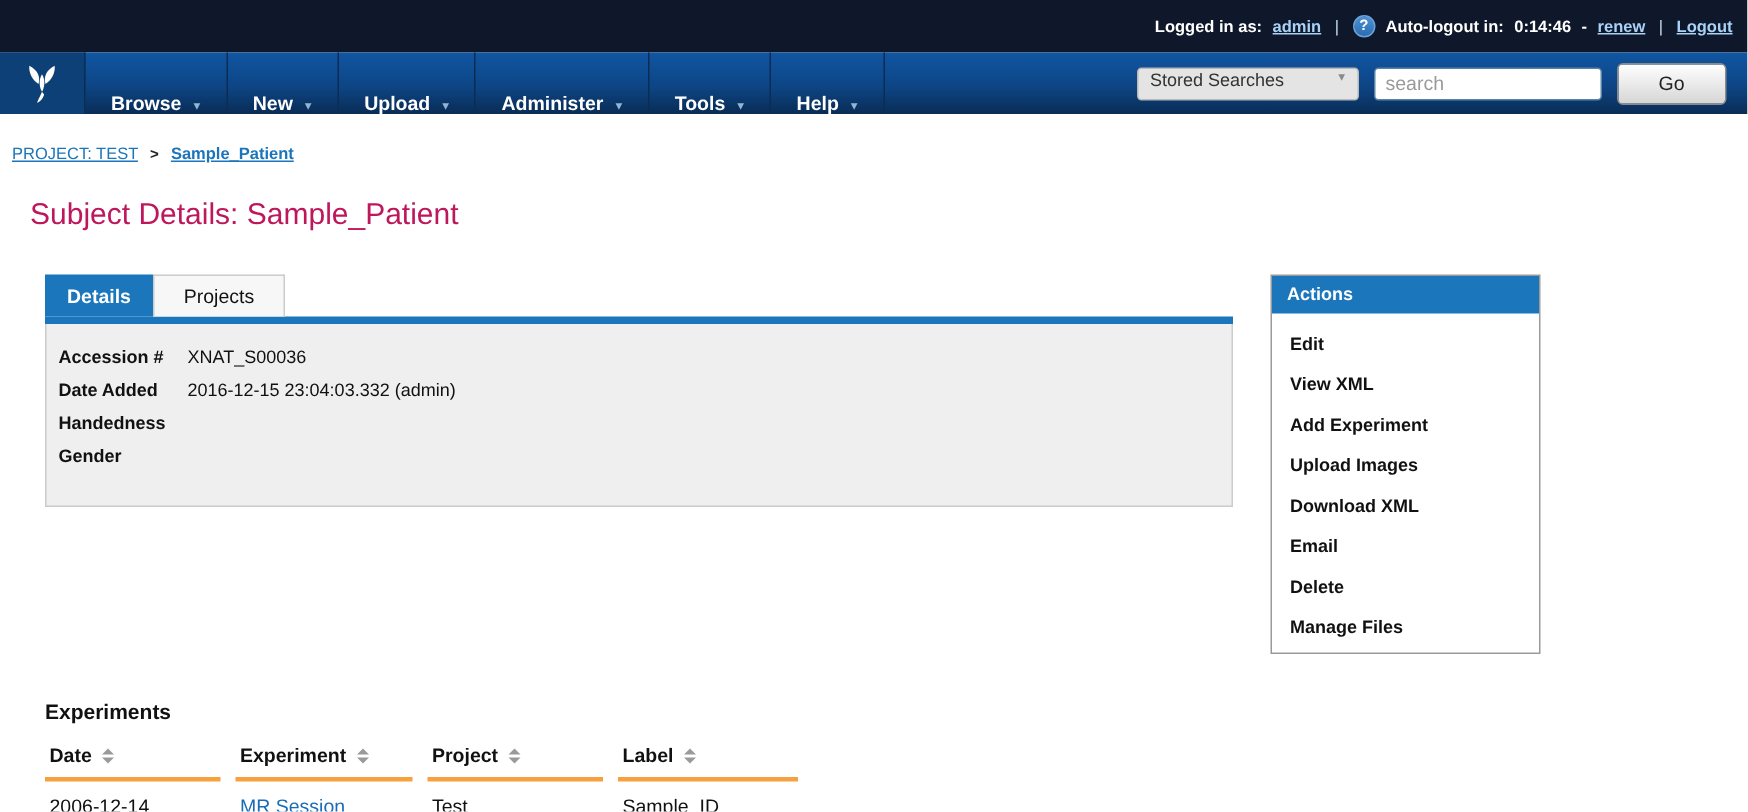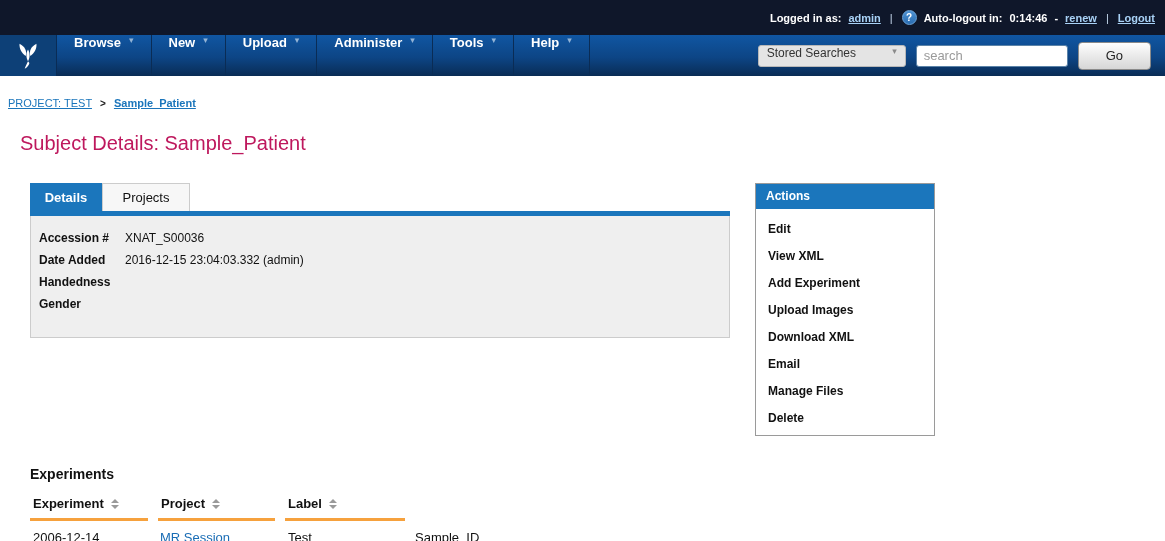--- a/index.html
+++ b/index.html
@@ -16,21 +16,21 @@
     background: linear-gradient(#4d92d4, #2a6cb0); border: 1px solid #6ba3d8;
     color: #fff; font-size: 10px; font-weight: bold; display: inline-flex;
     align-items: center; justify-content: center; cursor: pointer; }
 
   
   .navbar { height: 41px; display: flex; align-items: stretch;
     background: linear-gradient(#1056a2 0%, #0d4585 55%, #092c55 100%); }
   .logo-block { width: 57px; background: #0d4077; display: flex; align-items: center;
     justify-content: center; border-right: 1px solid #0a2c55; cursor: pointer; }
   .nav-menus { display: flex; align-items: stretch; }
-  .nav-item { display: flex; align-items: flex-start; padding: 0 17px;
+  .nav-item { display: flex; align-items: flex-end; padding: 0 17px;
     color: #ffffff; font-size: 13px; font-weight: bold; cursor: pointer;
     border-right: 1px solid #0a2c55; }
   .nav-item .caret { margin-left: 8px; color: #93b4d6; font-size: 9px; }
   .nav-spacer { flex: 1; }
   .nav-right { display: flex; align-items: center; gap: 10px; padding-right: 14px; }
   .stored-select { width: 148px; height: 22px; background: #e4e4e4;
     border: 1px solid #b8b8b8; border-radius: 3px; display: flex; align-items: flex-start;
     justify-content: space-between; padding: 0 8px; font-size: 12px; color: #333;
     cursor: pointer; }
   .stored-select .caret { color: #8a8a8a; font-size: 9px; }
@@ -44,21 +44,21 @@
 
   
   .breadcrumb { margin: 21px 0 0 8px; font-size: 11px; color: #222; }
   .breadcrumb a { color: #1a75bb; text-decoration: underline; cursor: pointer; }
   .breadcrumb .crumb-sep { margin: 0 5px; font-weight: bold; font-size: 10px; }
   .breadcrumb .current { font-weight: bold; }
   .page-title { margin: 23px 0 0 20px; font-size: 20px; font-weight: 400; color: #be185d; }
 
   
   .main-row { display: flex; align-items: flex-start; margin: 28px 0 0 30px; }
-  .left-col { width: 700px; }
+  .left-col { width: 792px; }
   .tab-row { display: flex; height: 28px; }
   .tab { display: flex; align-items: center; justify-content: center;
     font-size: 13px; cursor: pointer; }
   .tab.active { width: 72px; background: #1b76bc; color: #ffffff; font-weight: bold; }
   .tab.inactive { width: 88px; background: #f7f7f7; color: #111;
     border: 1px solid #cccccc; border-bottom: none; }
   .tab-strip { height: 5px; background: #1b76bc; }
   .details-panel { height: 122px; background: #efefef; border: 1px solid #cccccc;
     border-top: none; padding: 15px 0 0 8px; }
   .field-row { display: flex; margin-bottom: 8px; font-size: 12px; }
@@ -194,30 +194,37 @@
 
   <div class="actions-box">
     <div class="actions-header">Actions</div>
     <div class="actions-list">
       <div class="action-item">Edit</div>
       <div class="action-item">View XML</div>
       <div class="action-item">Add Experiment</div>
       <div class="action-item">Upload Images</div>
       <div class="action-item">Download XML</div>
       <div class="action-item">Email</div>
+      <div class="action-item">Delete</div>
       <div class="action-item">Manage Files</div>
-      <div class="action-item">Delete</div>
     </div>
   </div>
 </div>
 
 <div class="experiments">
   <div class="exp-title">Experiments</div>
   <div class="exp-table">
     <div class="exp-head">
+      <div class="cell c0">
+        <span>Date</span>
+        <span class="sort-icon">
+            <span class="up"></span>
+            <span class="down"></span>
+          </span>
+      </div>
       <div class="cell c1">
         <span>Experiment</span>
         <span class="sort-icon">
             <span class="up"></span>
             <span class="down"></span>
           </span>
       </div>
       <div class="cell c2">
         <span>Project</span>
         <span class="sort-icon">

